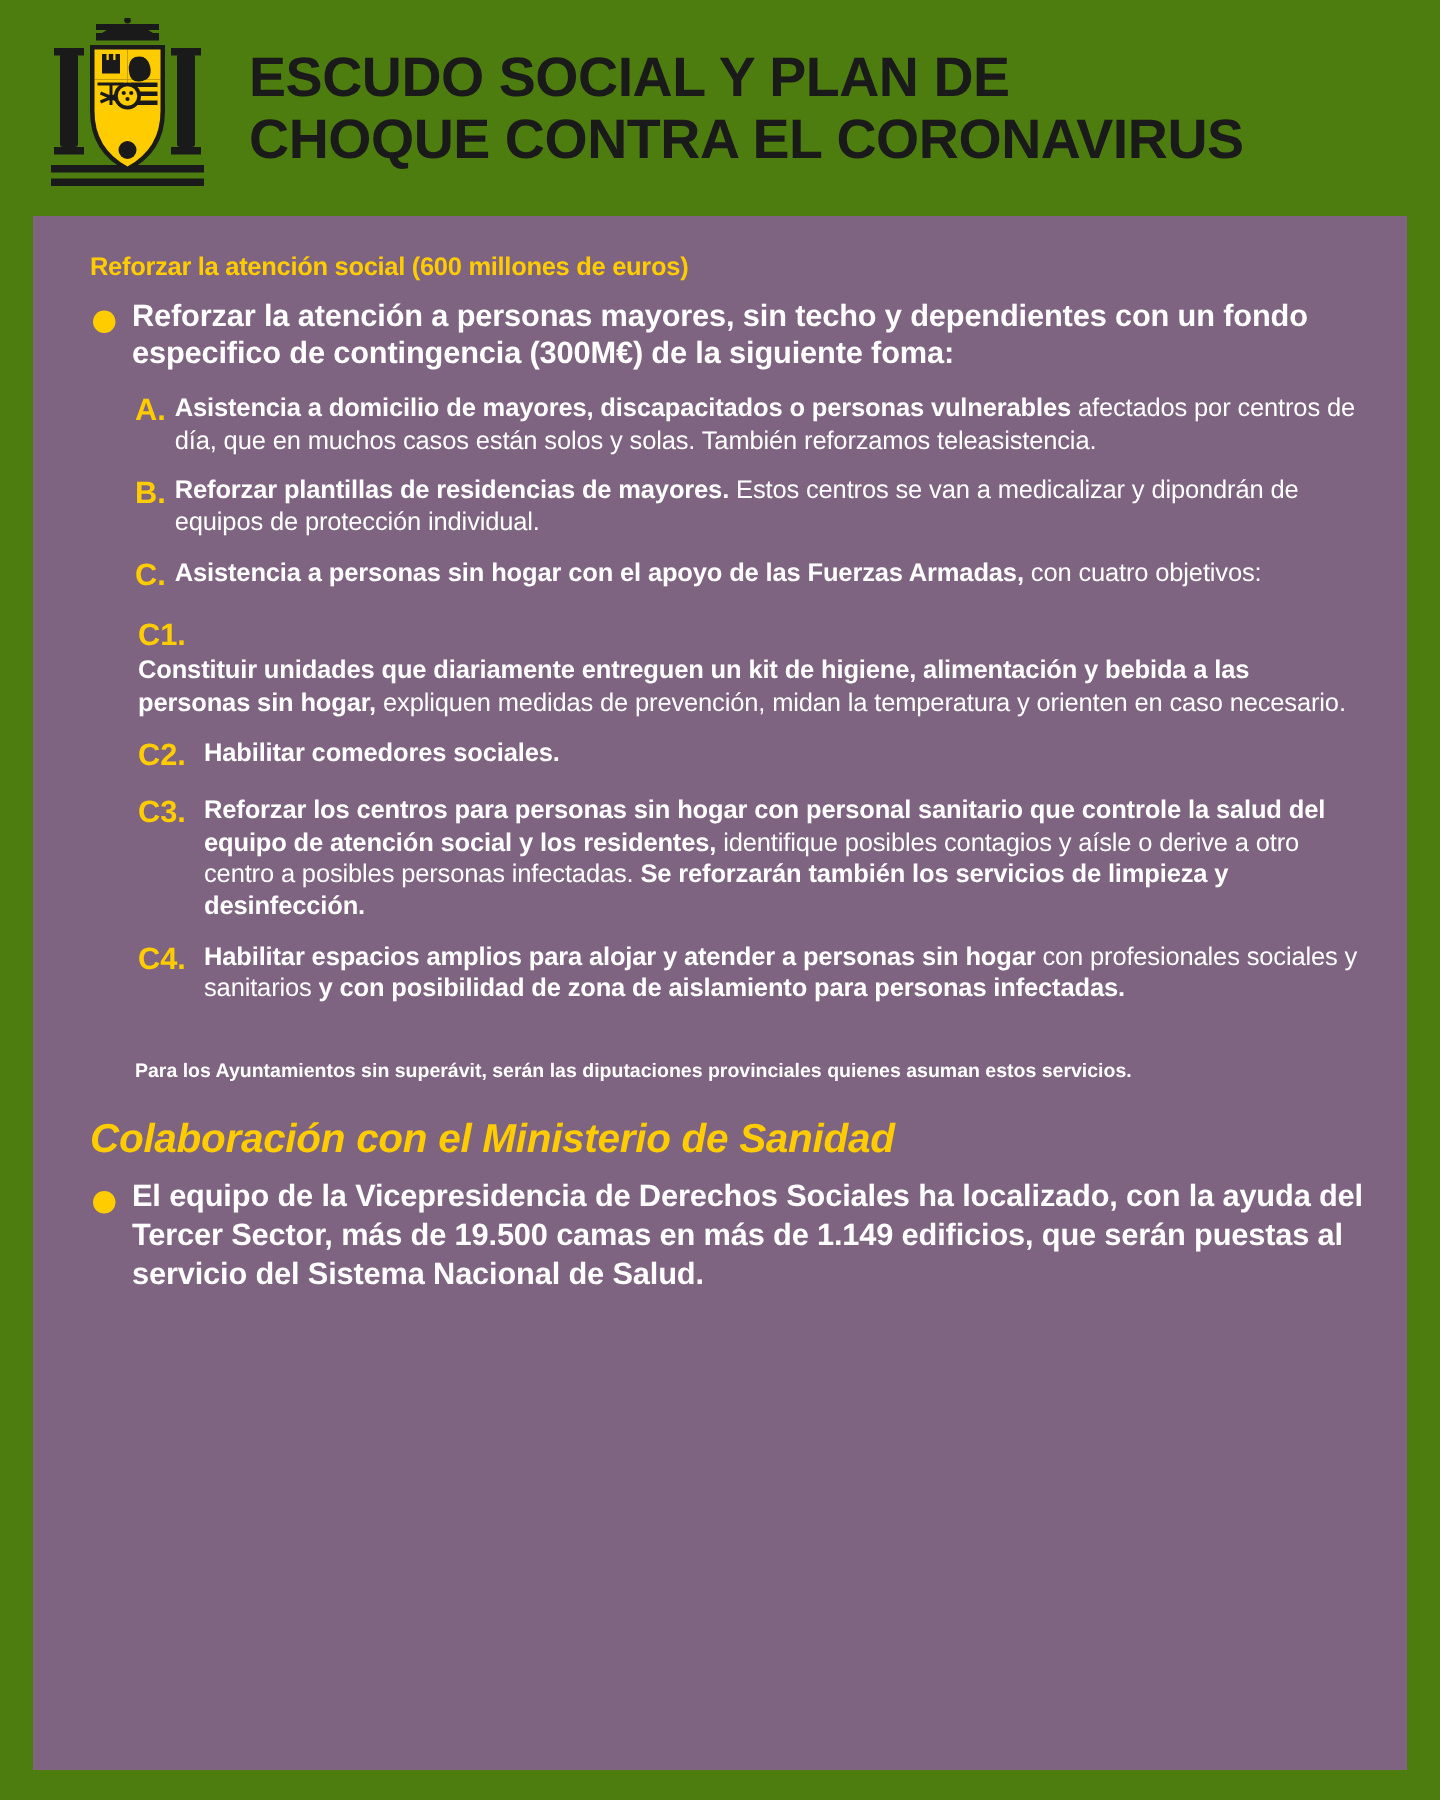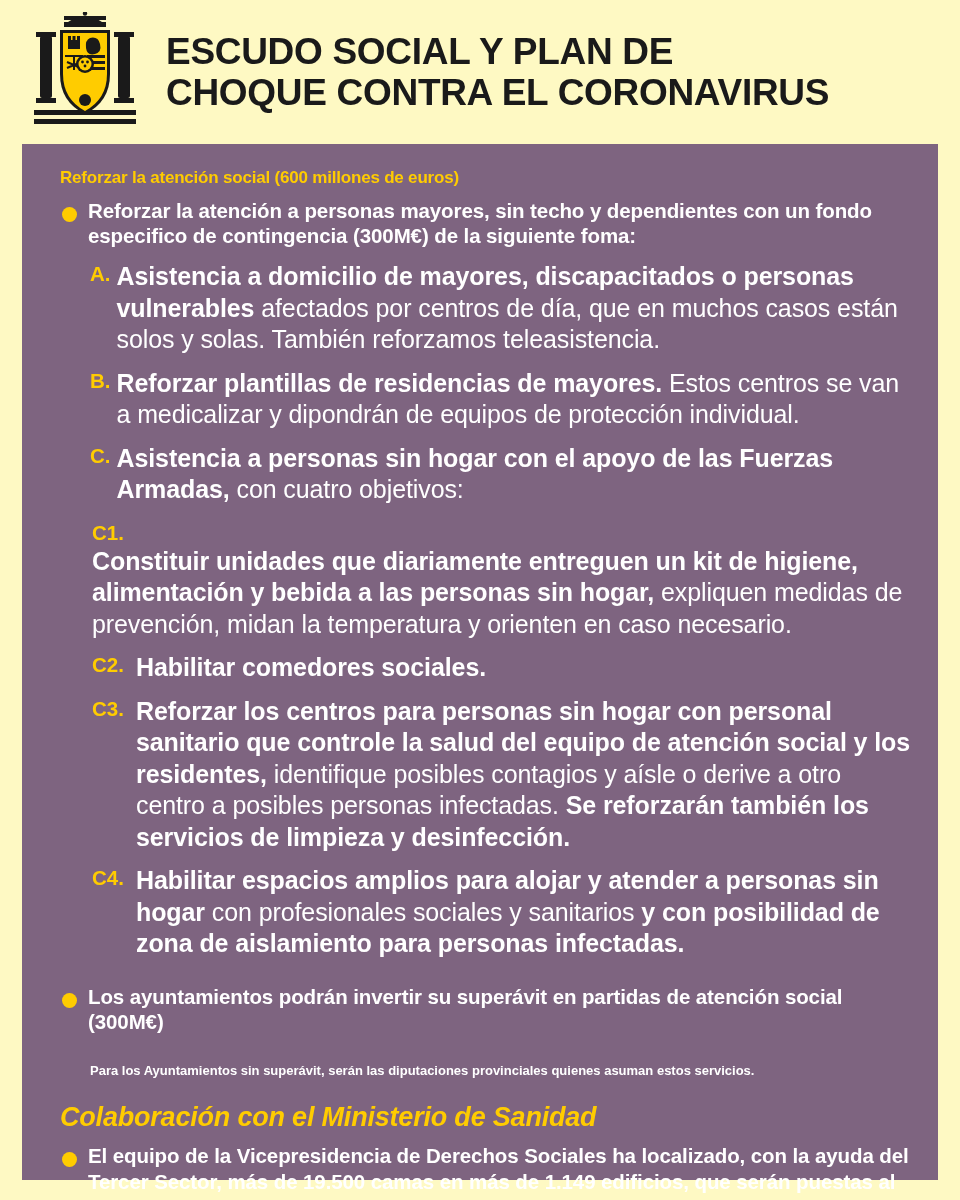--- a/index.html
+++ b/index.html
@@ -9,21 +9,21 @@
   body {
     width: 960px;
     height: 1200px;
     background: #FFCC00;
     font-family: "Liberation Sans", sans-serif;
     overflow: hidden;
   }
   .poster {
     width: 960px;
     height: 1200px;
-    background: #fef9c3;
+    background: #4d7c0f;
     position: relative;
     box-sizing: border-box;
   }
 
   
   .header {
     display: flex;
     align-items: center;
     padding: 14px 22px 10px 26px;
     box-sizing: border-box;
@@ -103,21 +103,21 @@
   }
   .lettered .marker {
     color: #FFCC00;
     font-weight: bold;
     font-size: 20.5px;
     flex: 0 0 auto;
     margin-right: 6px;
     line-height: 1.26;
   }
   .lettered .body {
-    font-size: 25px;
+    font-size: 17px;
     line-height: 1.26;
     font-weight: bold;
     letter-spacing: -0.1px;
   }
   .lettered .body .light { font-weight: normal; }
 
   .sub {
     margin-left: 36px;
   }
   .sub .marker { flex: 0 0 auto; min-width: 38px; }
@@ -261,26 +261,20 @@
 
     <div class="lettered sub">
       <span class="marker">C4.</span>
       <div class="body">
         <span>Habilitar espacios amplios para alojar y atender a personas sin hogar</span><span class="light"> con profesionales sociales y sanitarios </span><span>y con posibilidad de zona de aislamiento para personas infectadas.</span>
       </div>
     </div>
 
     <div class="spacer-sm"></div>
 
-    <div class="bullet-row" style="margin-top:16px">
-      <span class="dot"></span>
-      <div class="bullet-text">
-        <span>Los ayuntamientos podrán invertir su superávit en partidas de atención social</span><span class="light"> (300M€)</span>
-      </div>
-    </div>
 
     <div class="plain-para">Para los Ayuntamientos sin superávit, serán las diputaciones provinciales quienes asuman estos servicios.</div>
 
     <div class="section-title second">Colaboración con el Ministerio de Sanidad</div>
 
     <div class="bullet-row">
       <span class="dot"></span>
       <div class="bullet-text">
         <span>El equipo de la Vicepresidencia de Derechos Sociales ha localizado, con la ayuda del Tercer Sector, más de 19.500 camas en más de 1.149 edificios, que serán puestas al servicio del Sistema Nacional de Salud.</span><span class="light"></span>
       </div>

